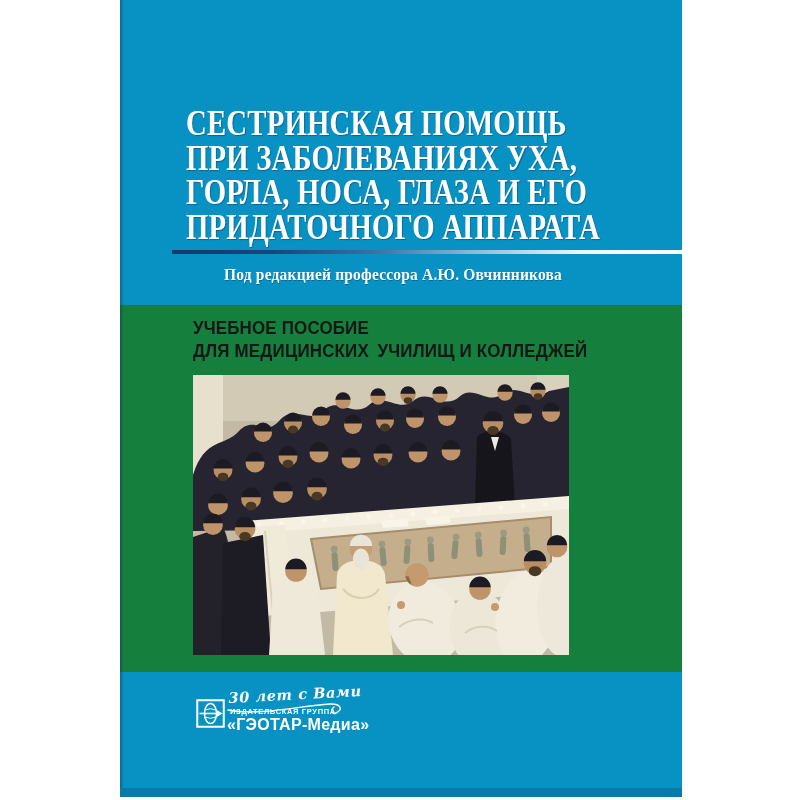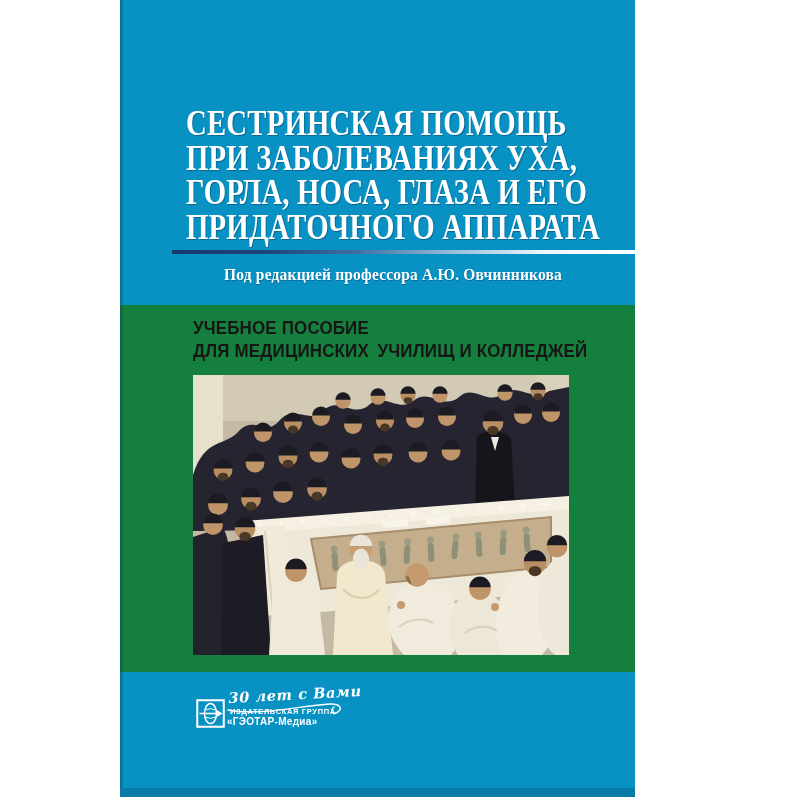--- a/index.html
+++ b/index.html
@@ -5,21 +5,21 @@
   html,body{margin:0;padding:0;}
   body{
     width:800px;height:800px;background:#ffffff;
     font-family:"Liberation Sans", sans-serif;
     -webkit-font-smoothing:antialiased;
   }
   .stage{position:relative;width:800px;height:800px;background:#ffffff;overflow:hidden;}
 
   
   .cover{
-    position:absolute;left:120px;top:0;width:515px;height:797px;
+    position:absolute;left:120px;top:0;width:562px;height:797px;
     background:#0892c4;
   }
   .left-edge{
     position:absolute;left:0;top:0;width:4px;height:100%;
     background:linear-gradient(90deg, rgba(4,55,85,0.45), rgba(4,55,85,0));
   }
   .bottom-edge{
     position:absolute;left:0;bottom:0;width:100%;height:9px;
     background:#0a7ba6;
   }
@@ -85,21 +85,21 @@
     white-space:nowrap;
   }
   .swoosh{position:absolute;left:30px;top:3px;}
   .group-label{
     position:absolute;left:34px;top:10px;
     font-size:7.5px;font-weight:bold;letter-spacing:0.65px;
     white-space:nowrap;
   }
   .brand{
     position:absolute;left:31px;top:19px;
-    font-size:10px;font-weight:bold;letter-spacing:0.3px;
+    font-size:16px;font-weight:bold;letter-spacing:0.3px;
     white-space:nowrap;
   }
 </style>
 </head>
 <body>
 
 <div class="stage">
   <div class="cover">
 
     <div class="title-block">

